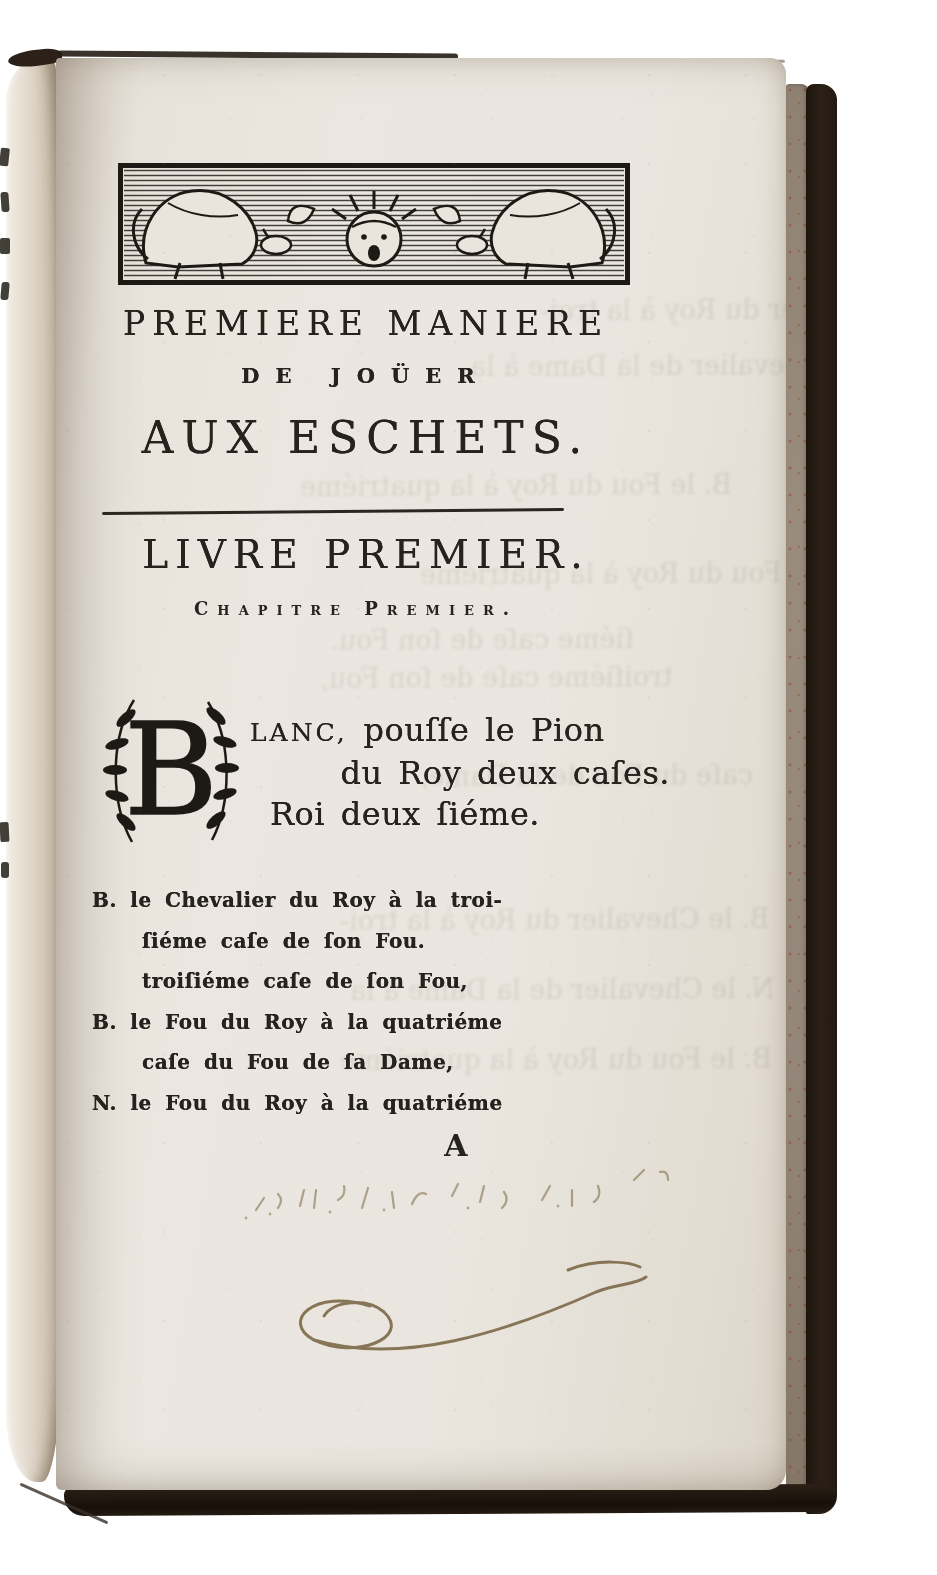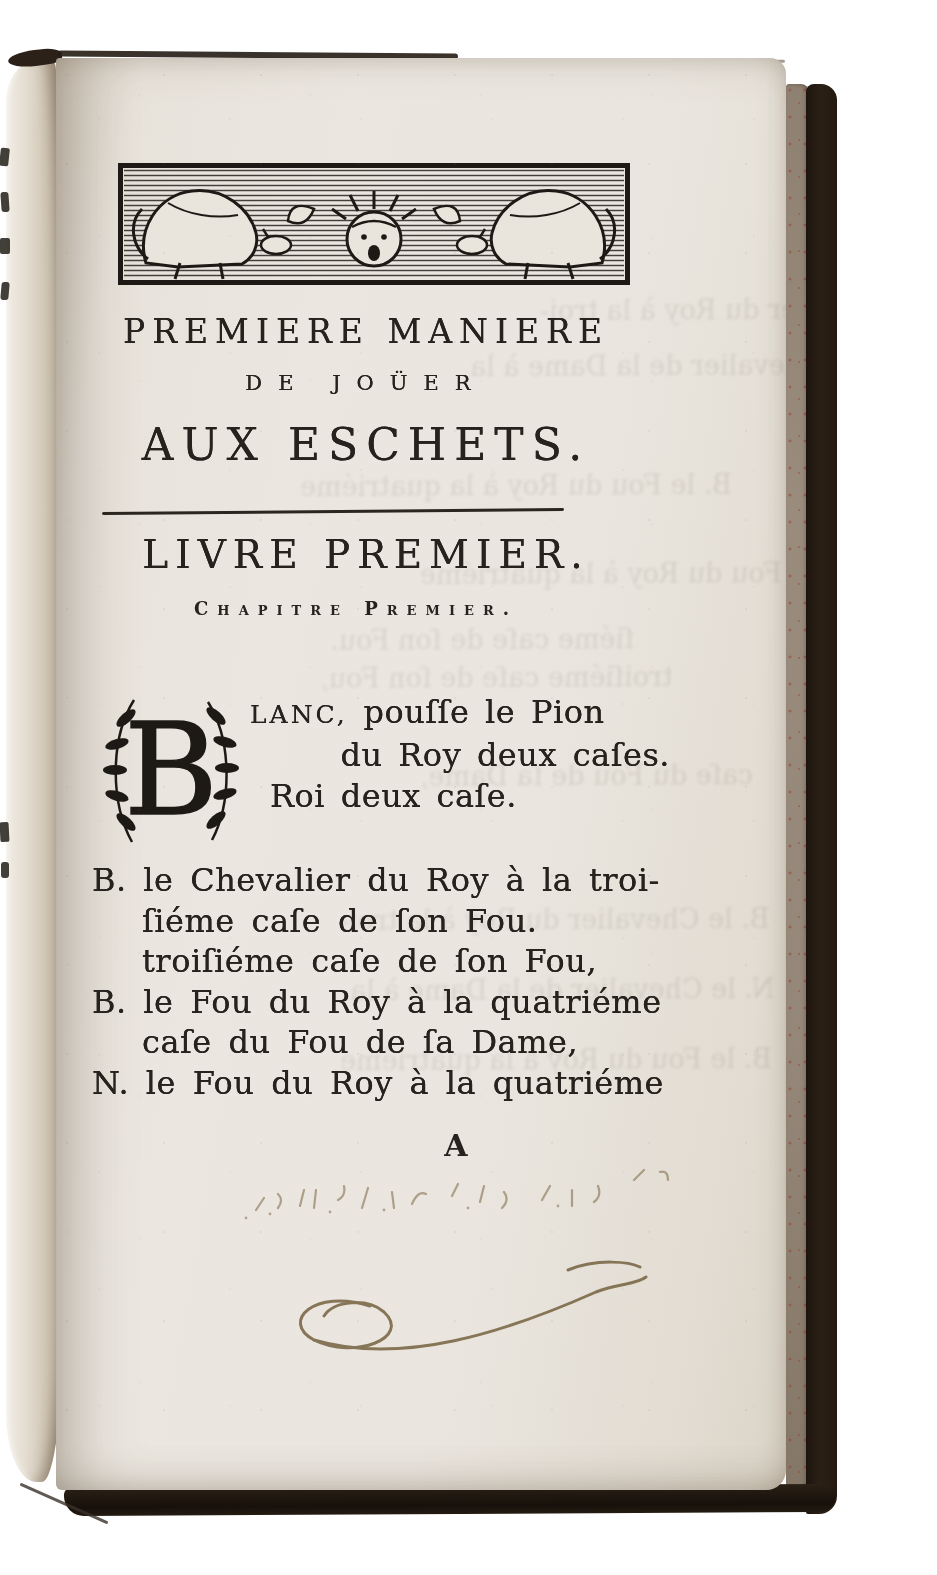--- a/index.html
+++ b/index.html
@@ -66,31 +66,31 @@
     content:"";position:absolute;inset:0;pointer-events:none;opacity:.5;
     background-image:
       radial-gradient(circle at 11px 17px, rgba(120,104,82,.18) 1px, transparent 1.5px),
       radial-gradient(circle at 43px 61px, rgba(120,104,82,.12) 1px, transparent 1.4px),
       radial-gradient(circle at 83px 37px, rgba(150,130,100,.10) 1.2px, transparent 1.8px);
     background-size:97px 89px,131px 117px,171px 143px;
   }
   
   .ink{color:#26221d;}
   .headings{position:absolute;left:20px;width:580px;text-align:center;}
-  .t1{margin:8px;font-size:33px;letter-spacing:7px;font-weight:normal;text-shadow:0 0 .5px #26221d;}
-  .t2{margin:20px 0 0 0;font-size:21px;letter-spacing:16px;font-weight:normal;text-shadow:0 0 .4px #26221d;}
+  .t1{margin:0;font-size:33px;letter-spacing:7px;font-weight:normal;text-shadow:0 0 .5px #26221d;}
+  .t2{margin:20px 0 0 0;font-size:21px;letter-spacing:16px;font-weight:bold;text-shadow:0 0 .4px #26221d;}
   .t3{margin:24px 0 0 0;font-size:44px;letter-spacing:8px;font-weight:normal;text-shadow:0 0 .6px #26221d;}
   .rule{position:absolute;left:46px;top:452px;width:462px;height:3px;background:#2a2620;transform:rotate(-.5deg);border-radius:2px;}
   .livre{position:absolute;left:20px;top:474px;width:580px;text-align:center;font-size:39px;letter-spacing:7px;text-shadow:0 0 .5px #26221d;}
   .chapitre{position:absolute;left:20px;top:540px;width:560px;text-align:center;font-size:18px;letter-spacing:9px;font-variant:small-caps;font-weight:bold;}
   .dropcap-box{position:absolute;left:46px;top:632px;width:138px;height:160px;}
-  .opening{position:absolute;left:194px;top:634px;width:420px;font-size:32px;line-height:41px;letter-spacing:.5px;word-spacing:5px;text-shadow:0 0 .4px #26221d;}
+  .opening{position:absolute;left:194px;top:652px;width:420px;font-size:32px;line-height:41px;letter-spacing:.5px;word-spacing:5px;text-shadow:0 0 .4px #26221d;}
   .opening .sc{font-size:25px;letter-spacing:3px;}
   .op2{padding-left:12px;text-align:right;} .op4{padding-left:20px;}
-  .moves{position:absolute;left:36px;top:802px;width:610px;font-size:32px;line-height:40.5px;letter-spacing:.5px;word-spacing:6px;text-shadow:0 0 .4px #26221d;}
+  .moves{position:absolute;left:36px;top:822px;width:610px;font-size:20px;line-height:40.5px;letter-spacing:.5px;word-spacing:6px;text-shadow:0 0 .4px #26221d;font-weight:bold;}
   .moves .cont{padding-left:50px;}
   .signature{position:absolute;left:340px;top:1070px;width:120px;text-align:center;font-size:30px;font-weight:bold;}
   
   .ghost{
     position:absolute;font-size:27px;white-space:nowrap;color:#3f382c;
     transform:scaleX(-1) rotate(.3deg);filter:blur(1.6px);opacity:.11;pointer-events:none;
   }
   
   .inscription{position:absolute;left:130px;top:1100px;}
   .flourish{position:absolute;left:206px;top:1182px;}
@@ -195,21 +195,21 @@
         <ellipse cx="125" cy="78" rx="12" ry="5" fill="#1d1a16"></ellipse>
         <ellipse cx="123" cy="104" rx="12" ry="5" fill="#1d1a16" transform="rotate(-16 123 104)"></ellipse>
         <ellipse cx="114" cy="130" rx="12" ry="5" fill="#1d1a16" transform="rotate(-42 114 130)"></ellipse>
         <text x="69" y="124" text-anchor="middle" font-family="DejaVu Serif, Liberation Serif, serif" font-size="128" fill="#1d1a16" stroke="#1d1a16" stroke-width="1.5">B</text>
       </svg>
     </div>
 
     <div class="opening">
       <div><span class="sc">LANC,</span><span> pouſſe le Pion</span></div>
       <div class="op2">du Roy deux caſes.</div>
-      <div class="op4">Roi deux caſe.</div>
+      <div class="op4">Roi deux ſiéme.</div>
     </div>
 
     <div class="moves">
       <div>B. le Chevalier du Roy à la troi-</div>
       <div class="cont">ſiéme caſe de ſon Fou.</div>
       <div class="cont">troiſiéme caſe de ſon Fou,</div>
       <div>B. le Fou du Roy à la quatriéme</div>
       <div class="cont">caſe du Fou de ſa Dame,</div>
       <div>N. le Fou du Roy à la quatriéme</div>
     </div>

